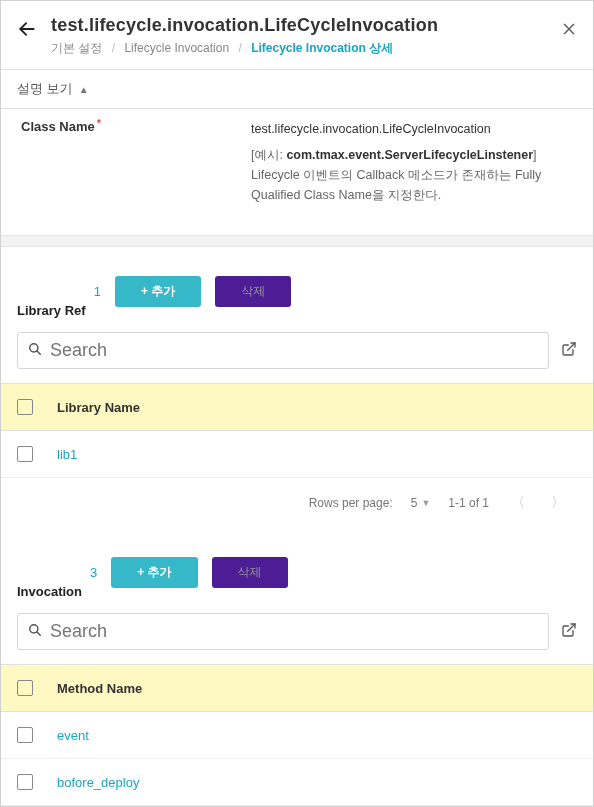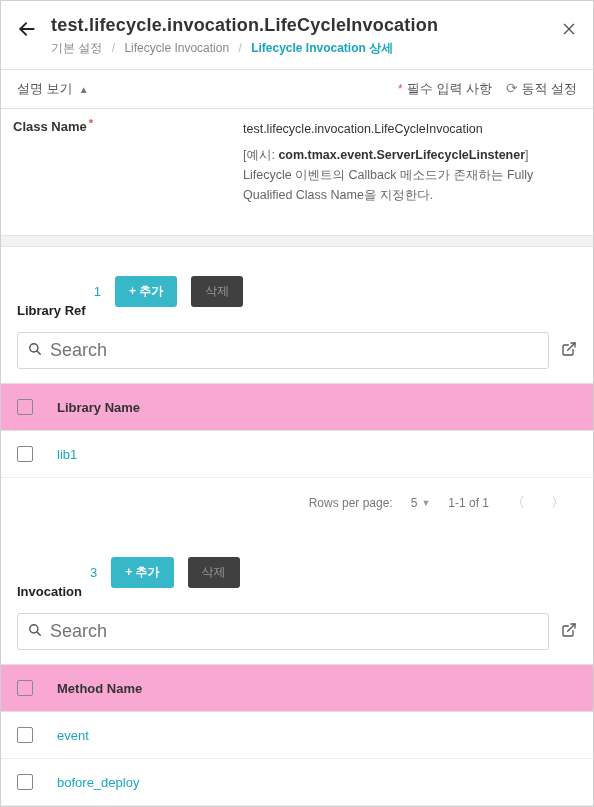--- a/index.html
+++ b/index.html
@@ -13,40 +13,40 @@
 .breadcrumb .sep { color: #bbb; margin: 0 6px; }
 .breadcrumb .current { color: #1aa5c0; font-weight: 600; margin-top: 20px; }
 .close-btn { font-size: 18px; color: #555; cursor: pointer; margin-top: 6px; flex-shrink: 0; }
 .divider { height: 1px; background: #e0e0e0; }
 .subbar { display: flex; align-items: center; justify-content: space-between; padding: 10px 16px 10px 16px; font-size: 13px; color: #555; }
 .subbar-left { display: flex; align-items: center; cursor: pointer; }
 .subbar-left .chev { font-size: 10px; margin-left: 6px; color: #777; }
 .subbar-right { display: flex; align-items: center; gap: 14px; }
 .req-star { color: #d9534f; margin-right: 4px; font-size: 12px; }
 .refresh-icon { color: #888; font-size: 14px; }
-.form-row { display: flex; padding: 10px 16px 30px 12px; justify-content: center; }
+.form-row { display: flex; padding: 10px 16px 30px 20px; justify-content: center; }
 .form-label { width: 230px; font-size: 13px; font-weight: 600; color: #333; position: relative; }
 .form-label .star { color: #d9534f; font-size: 11px; position: relative; top: -4px; margin-left: 2px; }
 .form-value { flex: 1; font-size: 12.5px; color: #444; line-height: 1.6; }
 .form-value .val { color: #333; margin-bottom: 6px; display: block; }
 .form-value .desc { color: #666; }
 .form-value .desc .bold { font-weight: 700; color: #333; }
 .gap { height: 12px; background: #f3f3f3; border-top: 1px solid #e4e4e4; border-bottom: 1px solid #e4e4e4; }
 .section-head { display: flex; align-items: center; padding: 18px 16px 14px 16px; font-size: 13px; }
 .section-title { font-weight: 700; color: #222; margin-top: 38px; }
 .section-count { color: #1aa5c0; margin-left: 8px; }
-.btn { border: none; border-radius: 3px; padding: 7px 14px; font-size: 12px; cursor: pointer; margin-left: 14px; }
+.btn { border: none; border-radius: 3px; padding: 7px 26px; font-size: 12px; cursor: pointer; margin-left: 14px; }
 .btn-add { background: #36b8c9; color: #fff; font-weight: 600; }
-.btn-del { background: #404040; color: #999; }
+.btn-del { background: #4c1d95; color: #999; }
 .search-row { display: flex; align-items: center; padding: 0 16px 14px 16px; gap: 12px; }
 .search-box { flex: 1; display: flex; align-items: center; border: 1px solid #d6d6d6; border-radius: 3px; padding: 7px 10px; }
 .search-box .mag { color: #666; font-size: 14px; margin-right: 8px; }
 .search-box input { border: none; outline: none; font-size: 18px; flex: 1; color: #333; }
 .ext-icon { color: #666; font-size: 16px; cursor: pointer; }
-.table-head { display: flex; align-items: center; background: #f9a8d4; padding: 15px 16px; border-top: 1px solid #e0e0e0; border-bottom: 1px solid #e0e0e0; }
+.table-head { display: flex; align-items: center; background: #fef9c3; padding: 15px 16px; border-top: 1px solid #e0e0e0; border-bottom: 1px solid #e0e0e0; }
 .checkbox { width: 16px; height: 16px; border: 1.5px solid #888; border-radius: 2px; cursor: pointer; }
 .col-name { font-size: 13px; font-weight: 700; color: #333; margin-left: 24px; }
 .table-row { display: flex; align-items: center; padding: 15px 16px; border-bottom: 1px solid #eee; }
 .row-link { color: #1aa5c0; font-size: 13px; margin-left: 24px; cursor: pointer; }
 .pager { display: flex; align-items: center; justify-content: flex-end; padding: 16px 24px; font-size: 12px; color: #777; gap: 18px; }
 .pager .rpp-val { display: inline-flex; align-items: center; cursor: pointer; }
 .pager .chev { font-size: 9px; margin-left: 4px; color: #999; }
 .pager .nav { color: #bbb; font-size: 14px; cursor: pointer; padding: 0 4px; }
 </style>
 </head>
@@ -75,24 +75,20 @@
         <line x1="19" y1="5" x2="5" y2="19"></line>
       </svg>
   </div>
 </div>
 <div class="divider"></div>
 
 <div class="subbar">
   <div class="subbar-left">
     <span>설명 보기</span>
     <span class="chev">▲</span>
-  </div>
-  <div class="subbar-right">
-    <span><span class="req-star">*</span><span>필수 입력 사항</span></span>
-    <span><span class="refresh-icon">⟳</span> <span>동적 설정</span></span>
   </div>
 </div>
 <div class="divider"></div>
 
 <div class="form-row">
   <div class="form-label">
     <span>Class Name</span><span class="star">*</span>
   </div>
   <div class="form-value">
     <span class="val">test.lifecycle.invocation.LifeCycleInvocation</span>

